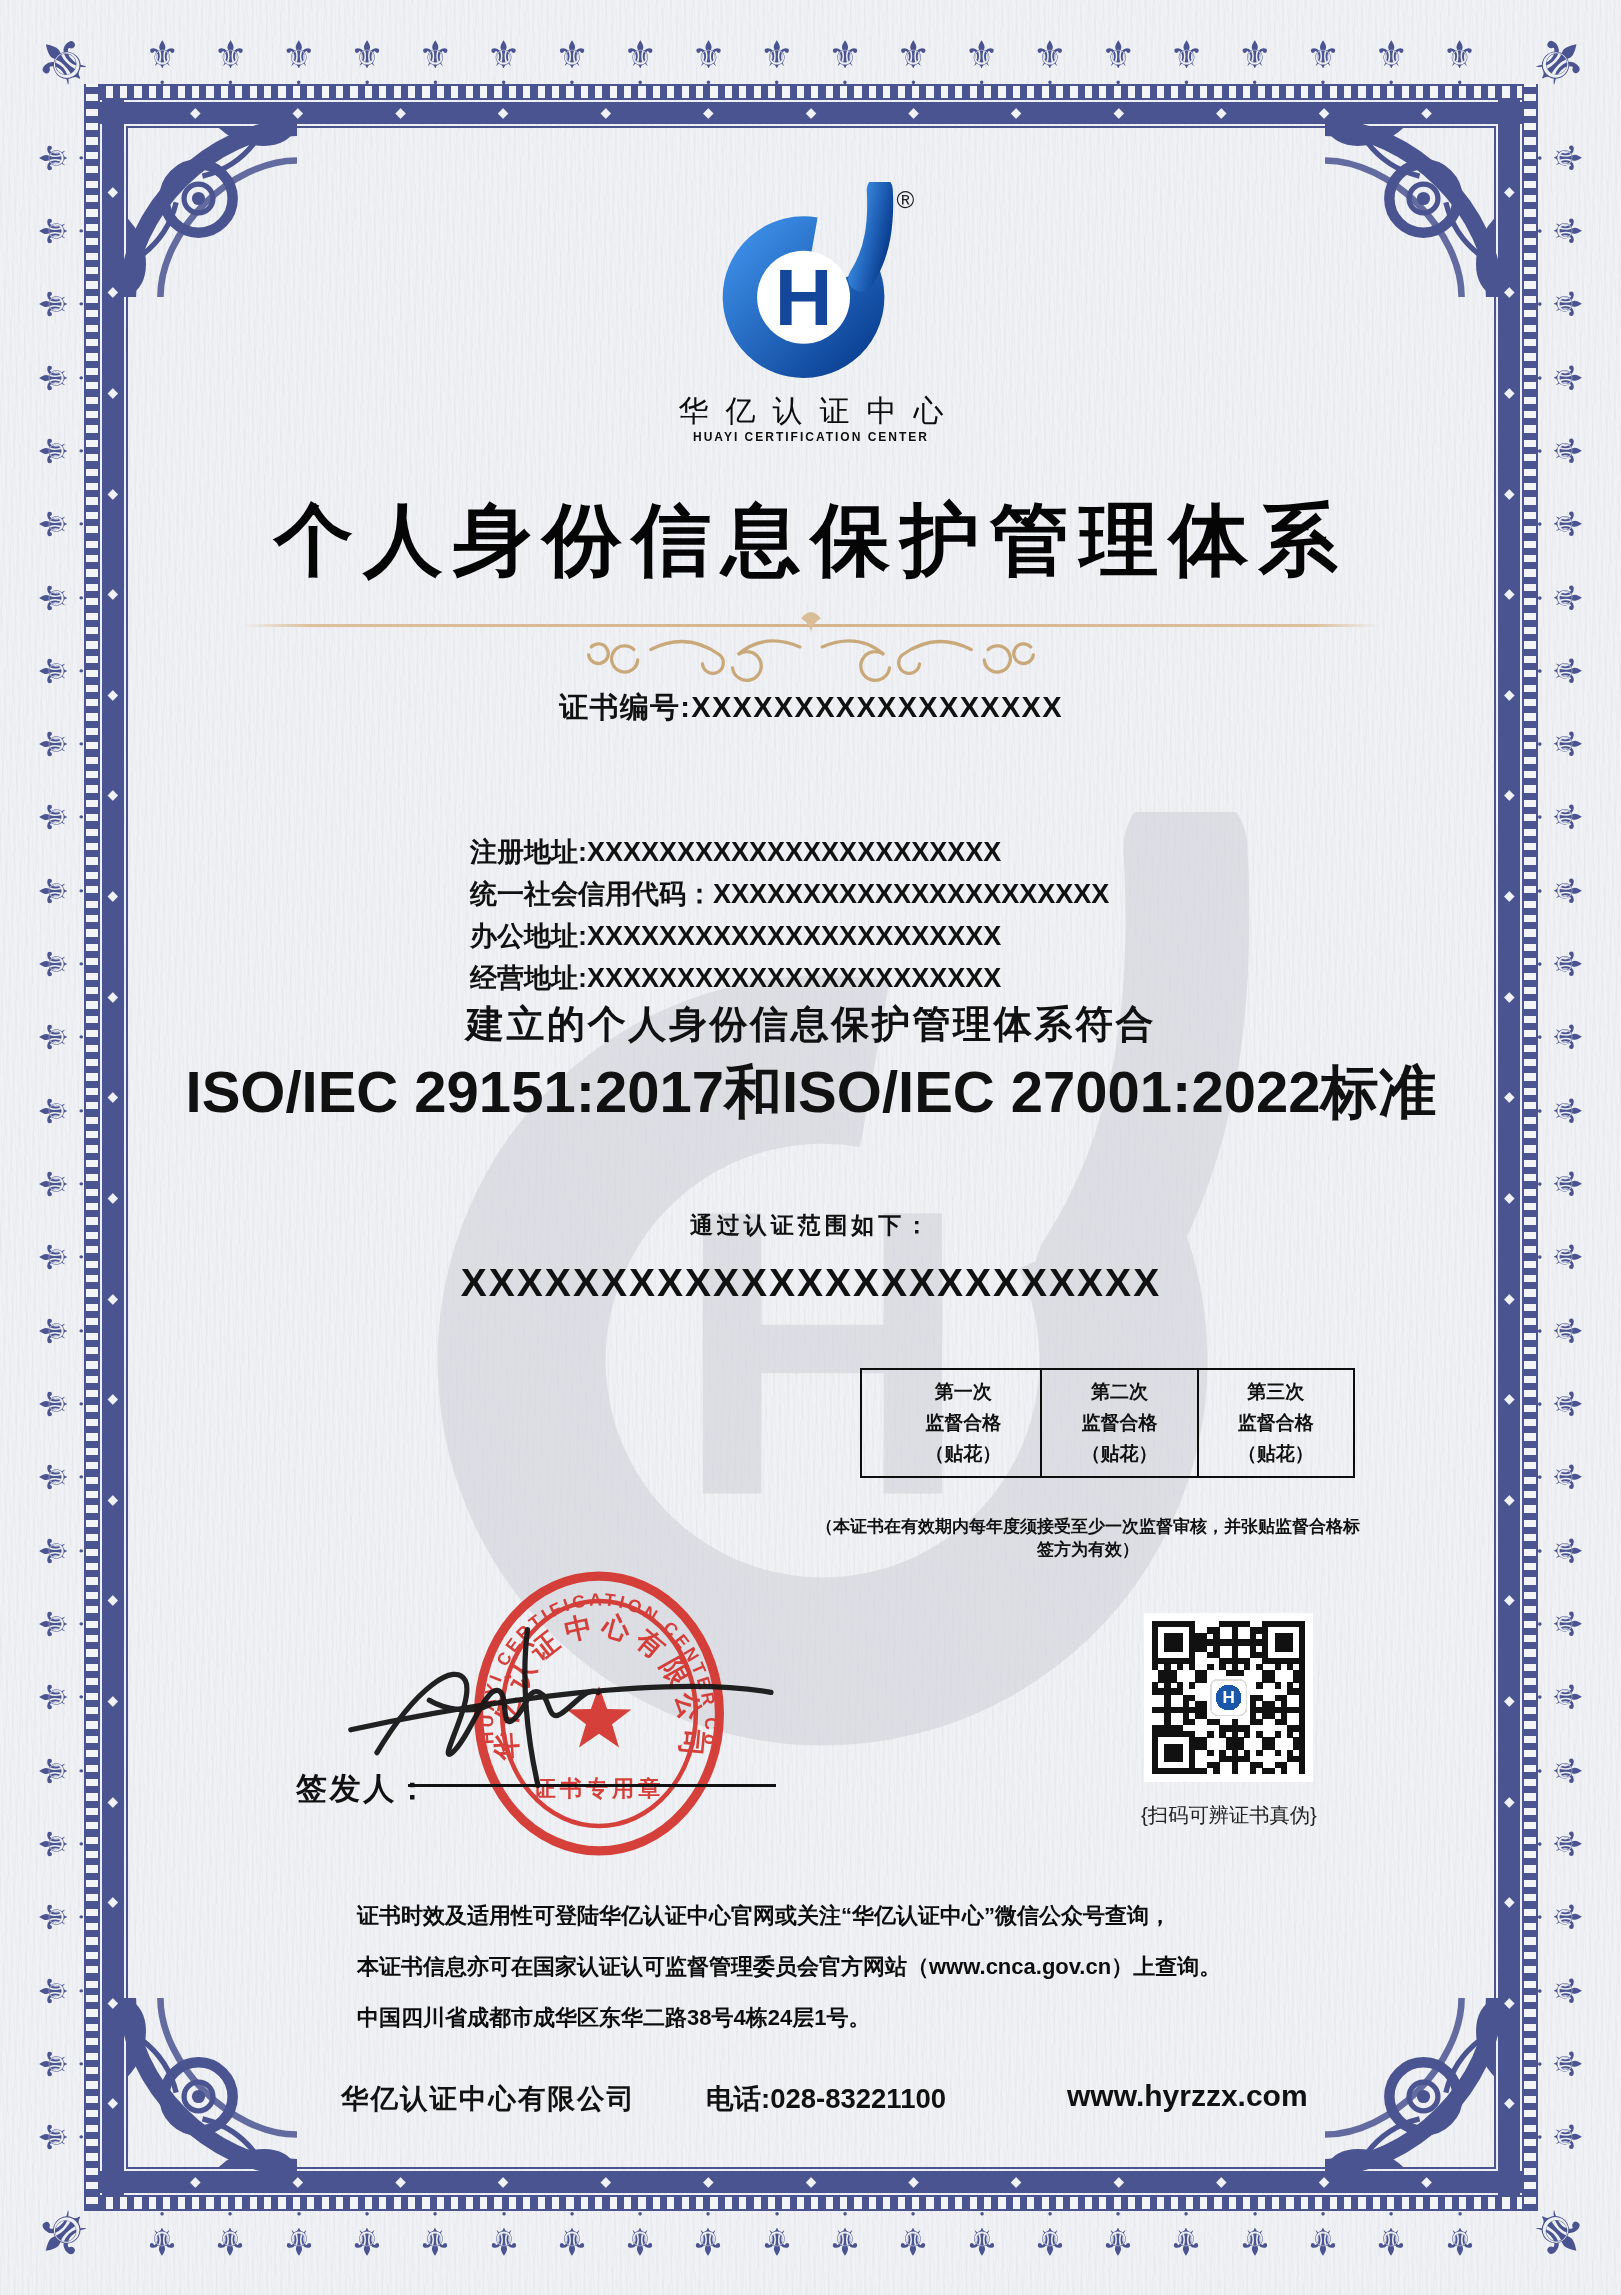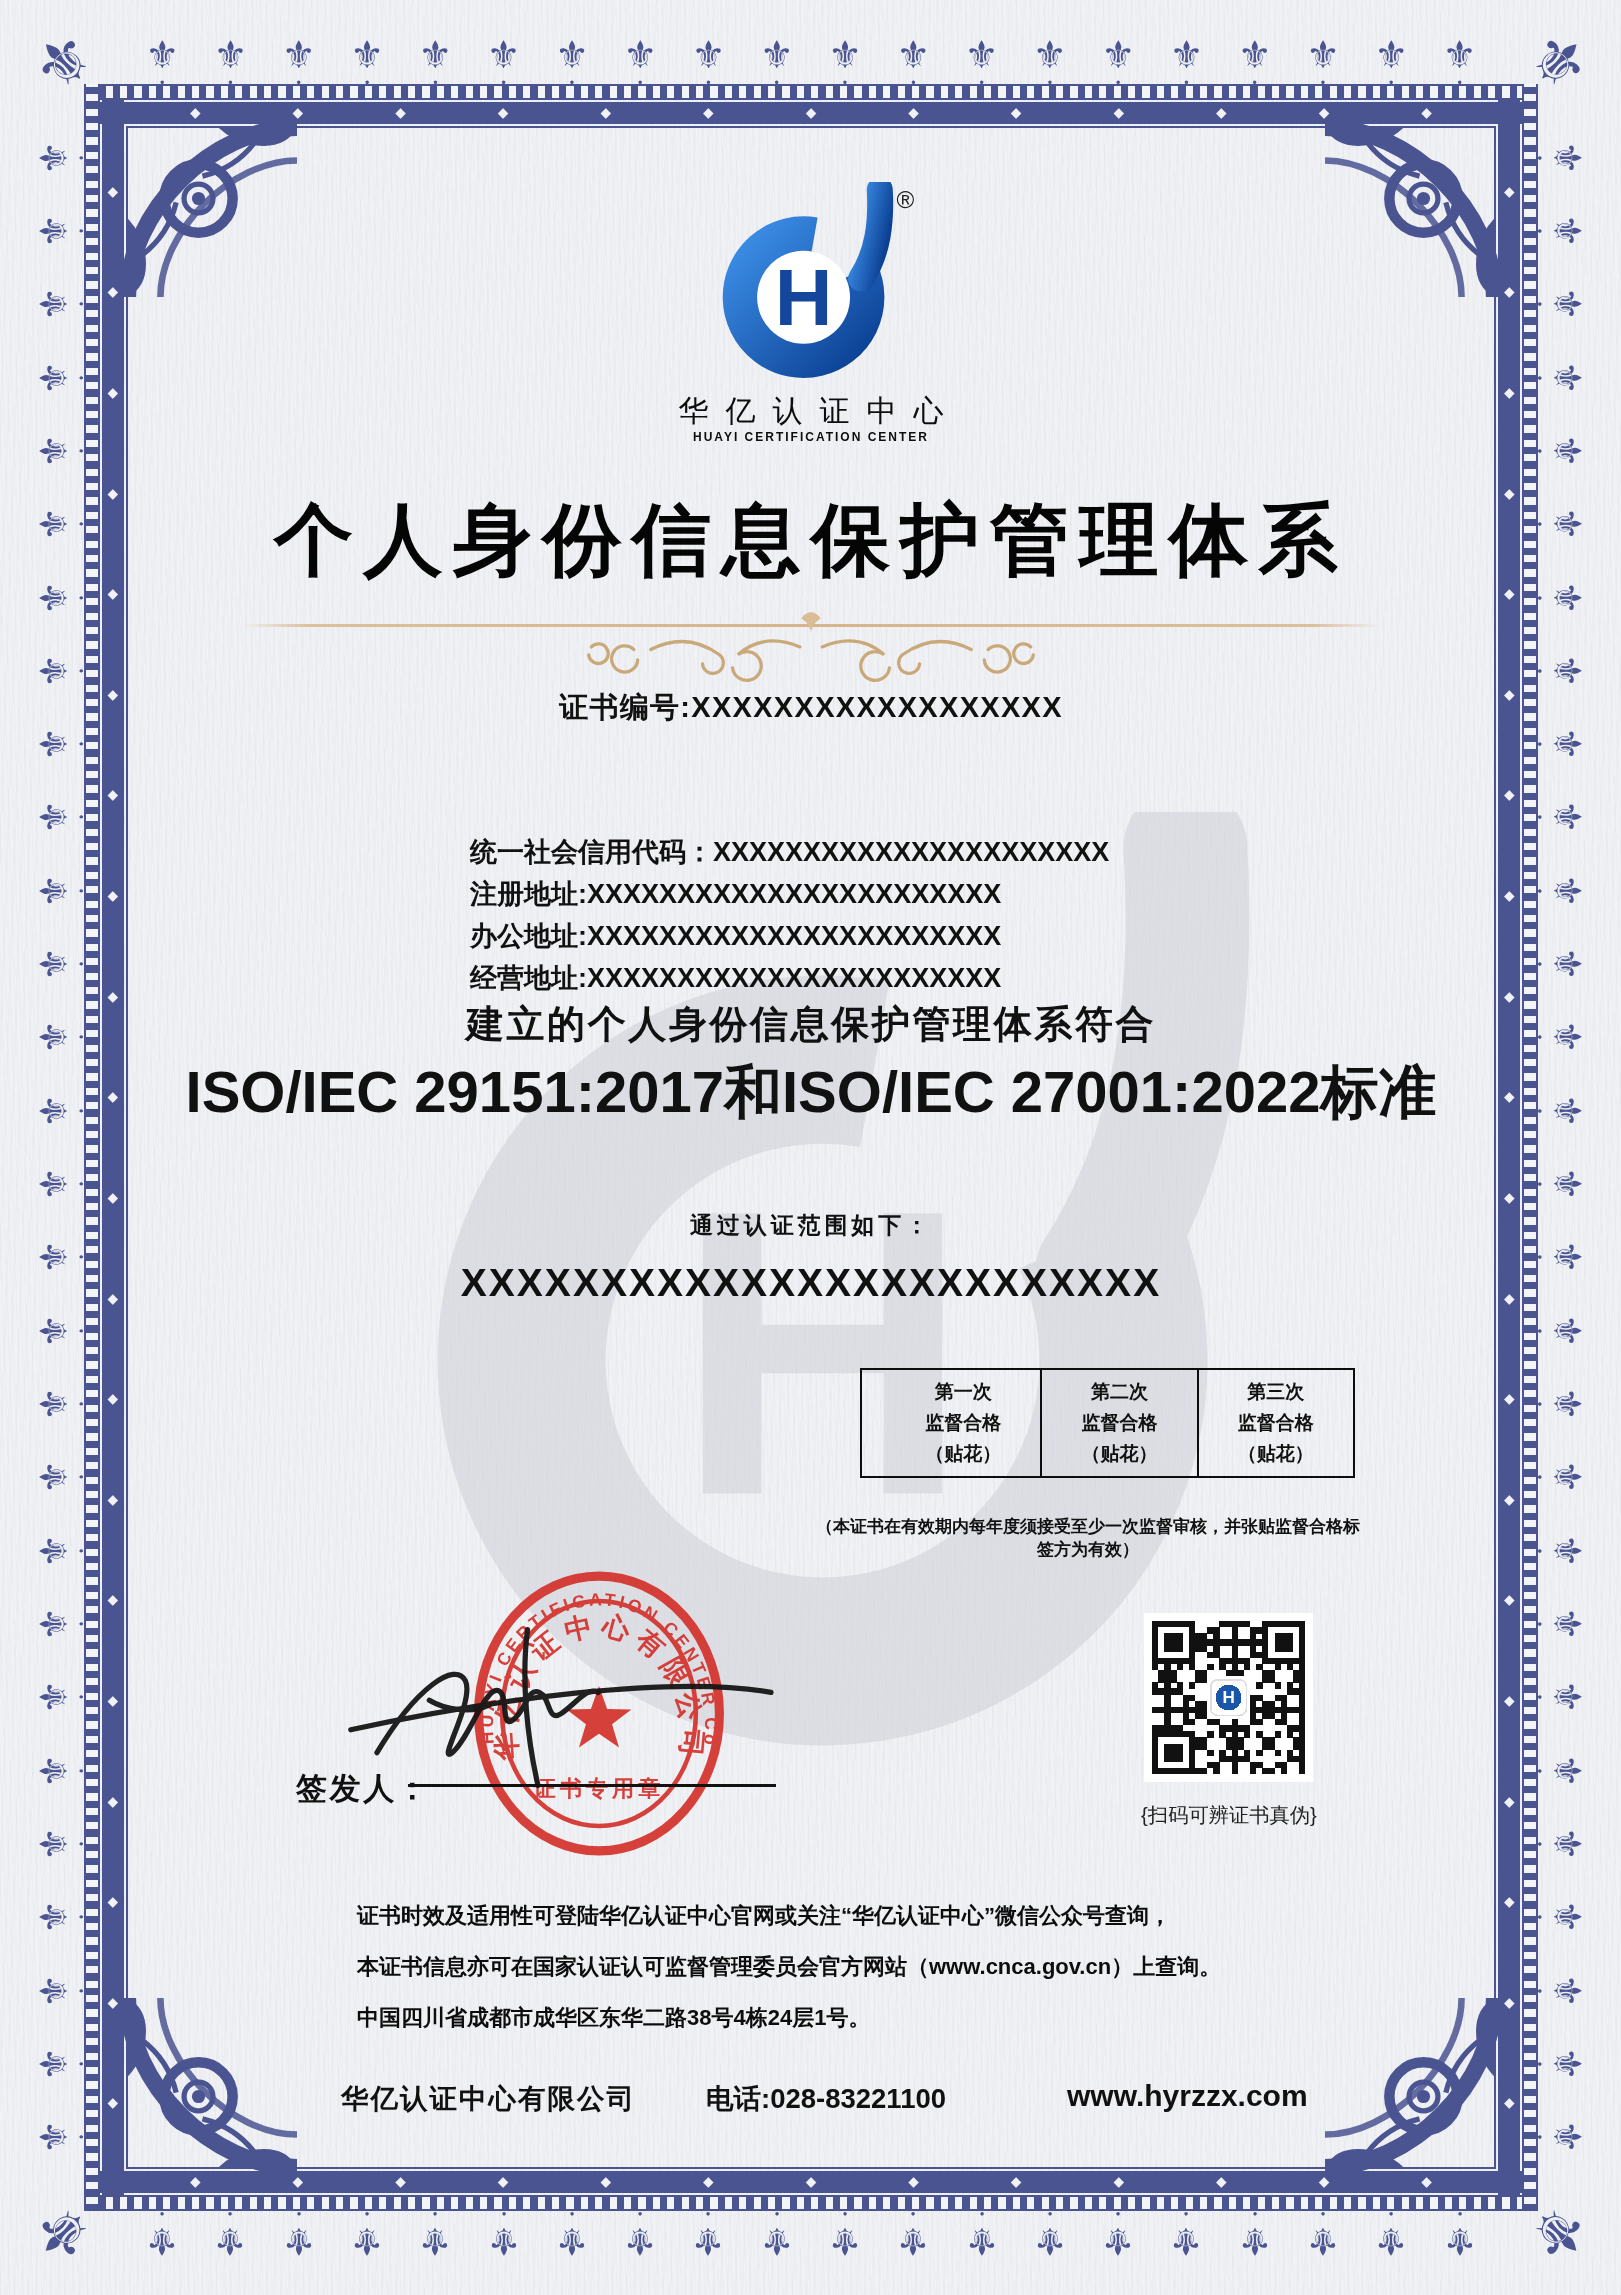--- a/index.html
+++ b/index.html
@@ -388,24 +388,24 @@
     <path d="M345,14 q15,-18 30,0 q-15,10 -15,24 q0,-14 -15,-24 Z" fill="#d9bd96"></path>
   </svg>
 
   <div class="abs ctr cert-no">
     <span>证书编号:</span><span>XXXXXXXXXXXXXXXXXX</span>
   </div>
 
 
   <div class="abs info">
     <div>
+      <span>注册地址:</span><span>XXXXXXXXXXXXXXXXXXXXXXX</span>
+    </div>
+    <div>
       <span>统一社会信用代码：</span><span>XXXXXXXXXXXXXXXXXXXXXX</span>
-    </div>
-    <div>
-      <span>注册地址:</span><span>XXXXXXXXXXXXXXXXXXXXXXX</span>
     </div>
     <div>
       <span>办公地址:</span><span>XXXXXXXXXXXXXXXXXXXXXXX</span>
     </div>
     <div>
       <span>经营地址:</span><span>XXXXXXXXXXXXXXXXXXXXXXX</span>
     </div>
   </div>
 
   <div class="abs ctr conform">建立的个人身份信息保护管理体系符合</div>

